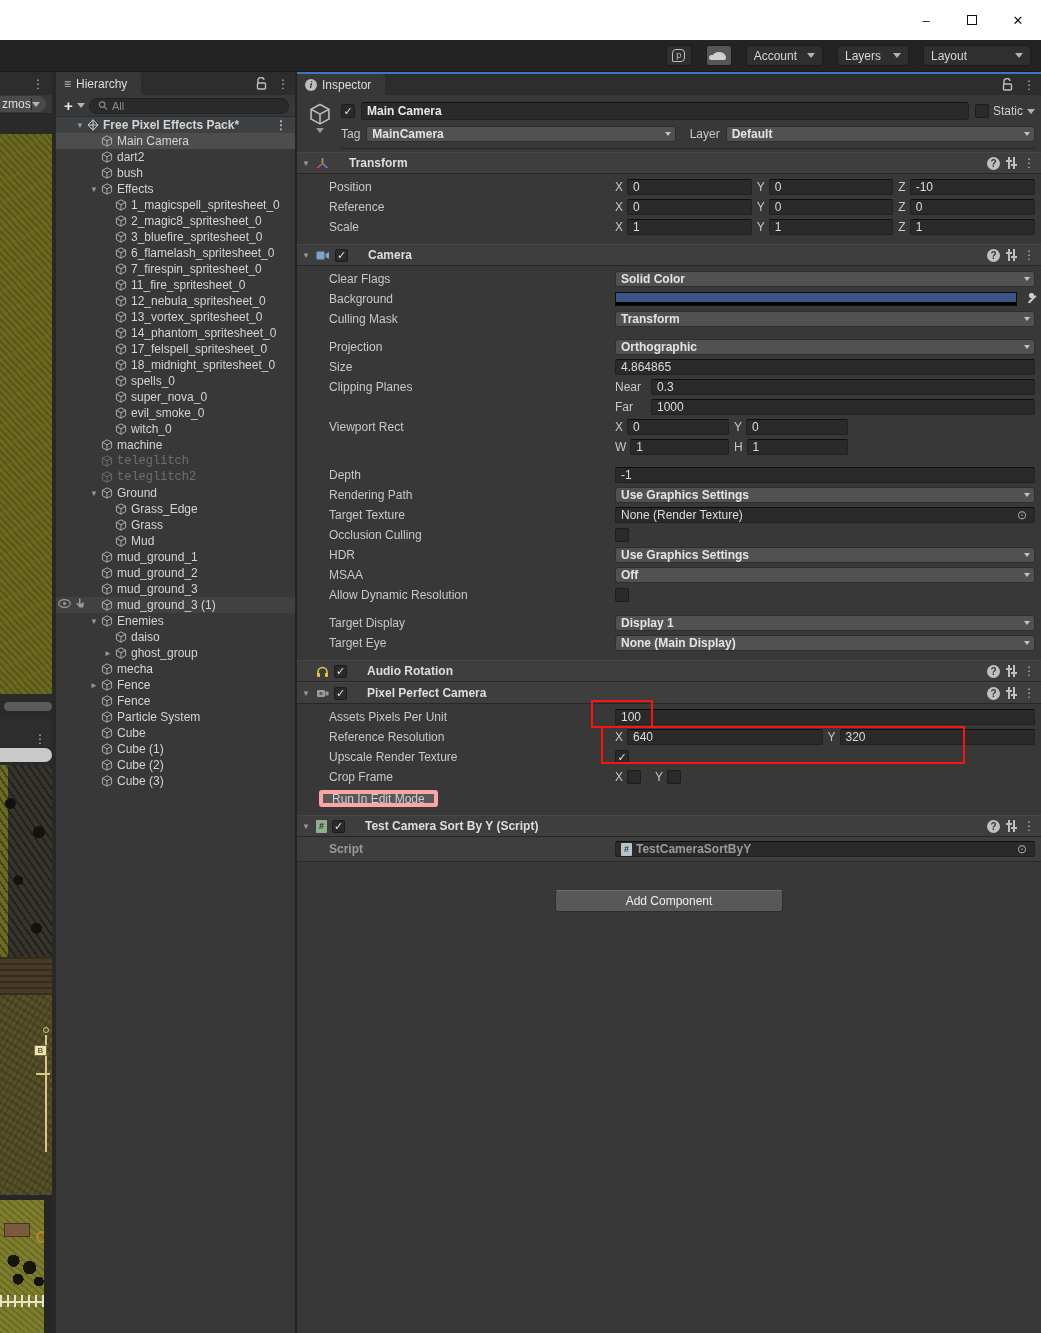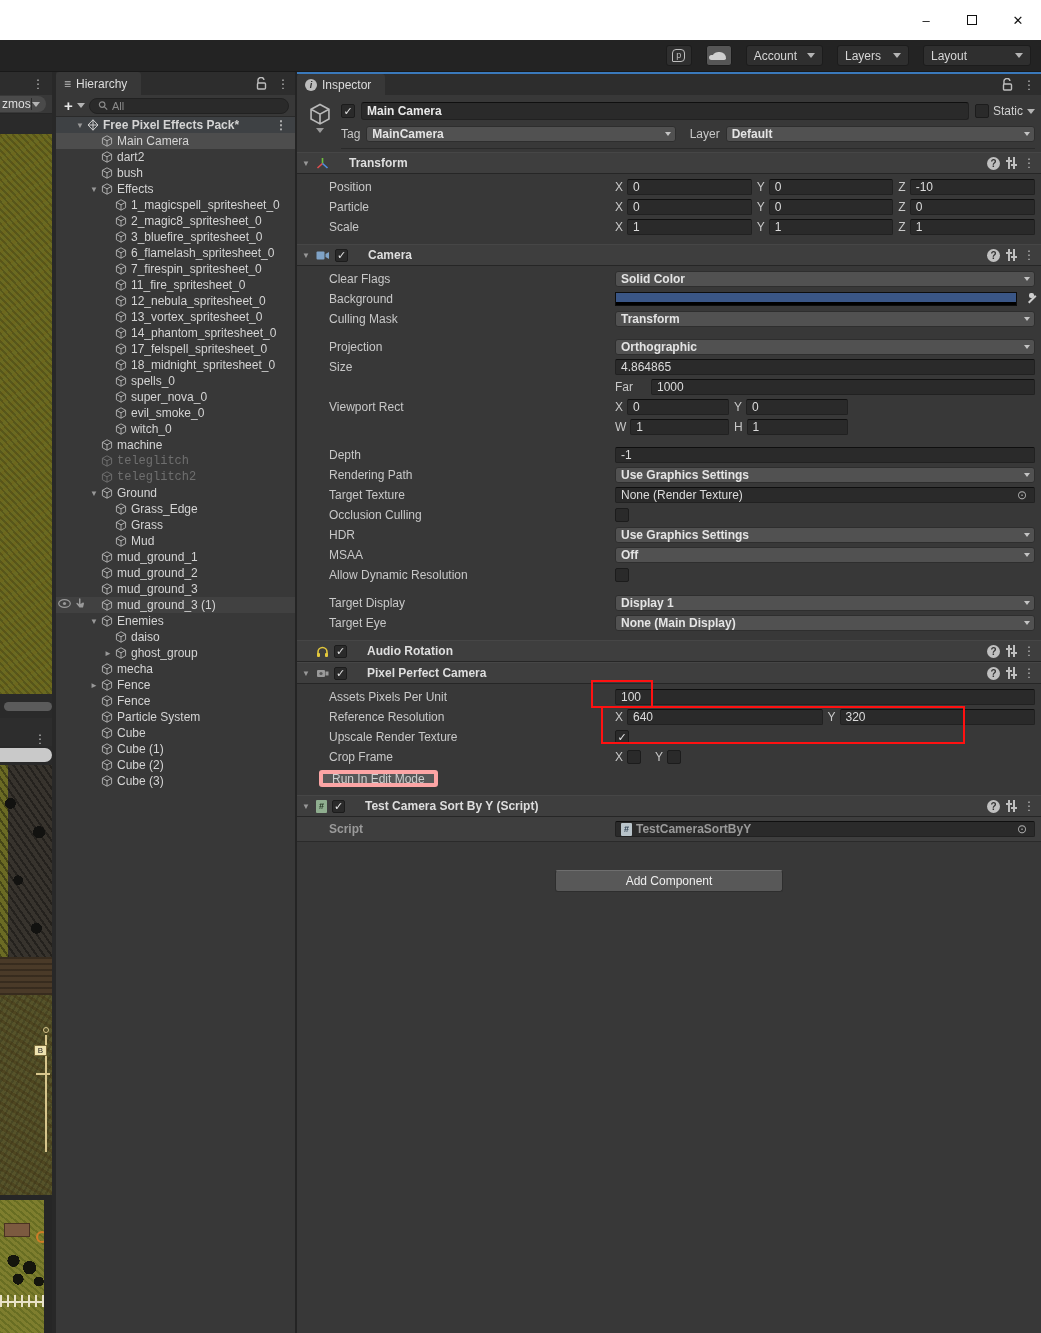--- a/index.html
+++ b/index.html
@@ -769,21 +769,21 @@
               <span class="axis">Y</span>
               <span class="tfield">0</span>
             </span>
           <span class="axgrp">
               <span class="axis">Z</span>
               <span class="tfield">-10</span>
             </span>
         </div>
       </div>
       <div class="irow">
-        <span class="ilabel">Particle</span>
+        <span class="ilabel">Reference</span>
         <div class="ival">
           <span class="axgrp">
               <span class="axis">X</span>
               <span class="tfield">0</span>
             </span>
           <span class="axgrp">
               <span class="axis">Y</span>
               <span class="tfield">0</span>
             </span>
           <span class="axgrp">
@@ -863,20 +863,27 @@
               <span>Orthographic</span>
               <span class="caret"></span>
             </div>
           </div>
       </div>
       <div class="irow">
         <span class="ilabel">Size</span>
         <div class="ival">
             <span class="tfield">4.864865</span>
           </div>
+      </div>
+      <div class="irow">
+        <span class="ilabel">Clipping Planes</span>
+        <div class="ival">
+          <span class="axis" style="width:32px">Near</span>
+          <span class="tfield">0.3</span>
+        </div>
       </div>
       <div class="irow">
         <span class="ilabel"></span>
         <div class="ival">
           <span class="axis" style="width:32px">Far</span>
           <span class="tfield">1000</span>
         </div>
       </div>
       <div class="irow">
         <span class="ilabel">Viewport Rect</span>

